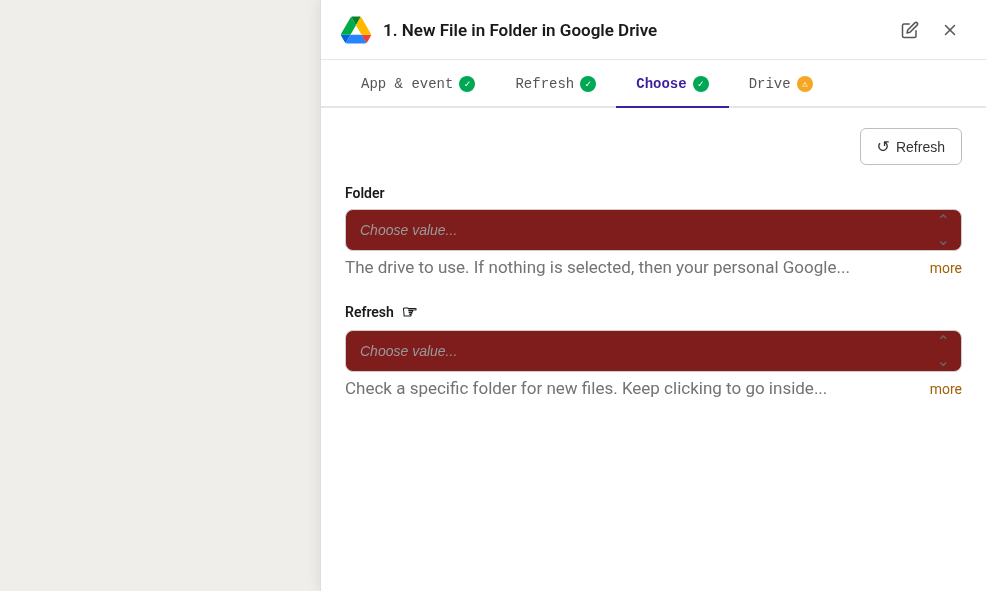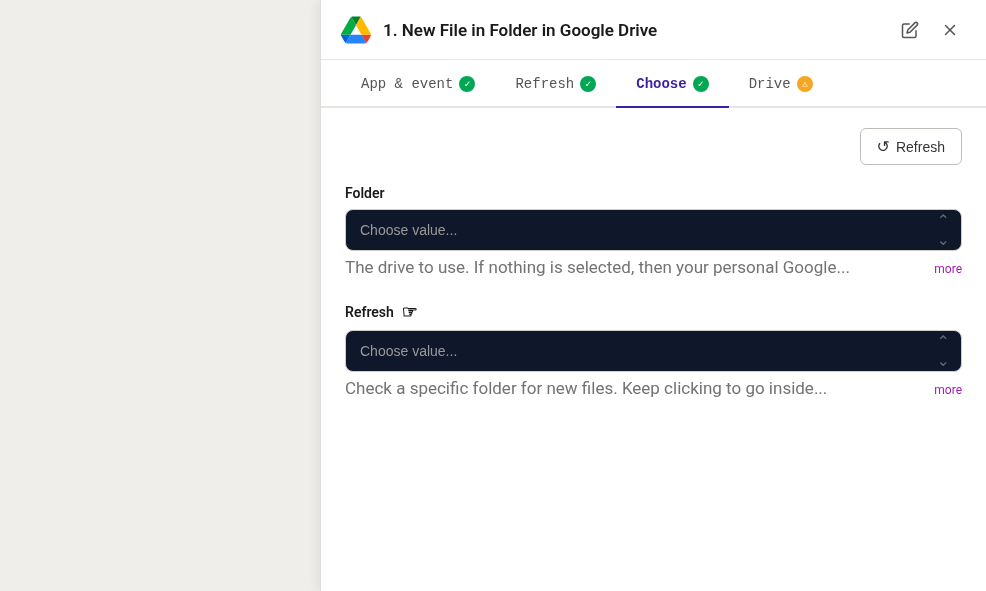--- a/index.html
+++ b/index.html
@@ -180,37 +180,38 @@
     }
 
     .select-field {
       width: 100%;
       padding: 12px 40px 12px 14px;
       border: 1.5px solid #d0cdc8;
       border-radius: 8px;
       font-size: 14px;
       color: #999;
       appearance: none;
-      background: #0f172a;
-      cursor: pointer;
+      background: #7f1d1d;
+      cursor: pointer;
+      font-style: italic;
     }
 
     .select-chevron {
       position: absolute;
       right: 12px;
       top: 50%;
       transform: translateY(-50%);
       color: #666;
       pointer-events: none;
       font-size: 16px;
     }
 
     .more-link {
-      color: #a21caf;
-      font-size: 12px;
+      color: #a16207;
+      font-size: 14px;
       cursor: pointer;
       text-decoration: none;
       margin-left: auto;
       white-space: nowrap;
     }
 
     .field-desc-row {
       display: flex;
       align-items: baseline;
       margin-top: 6px;

